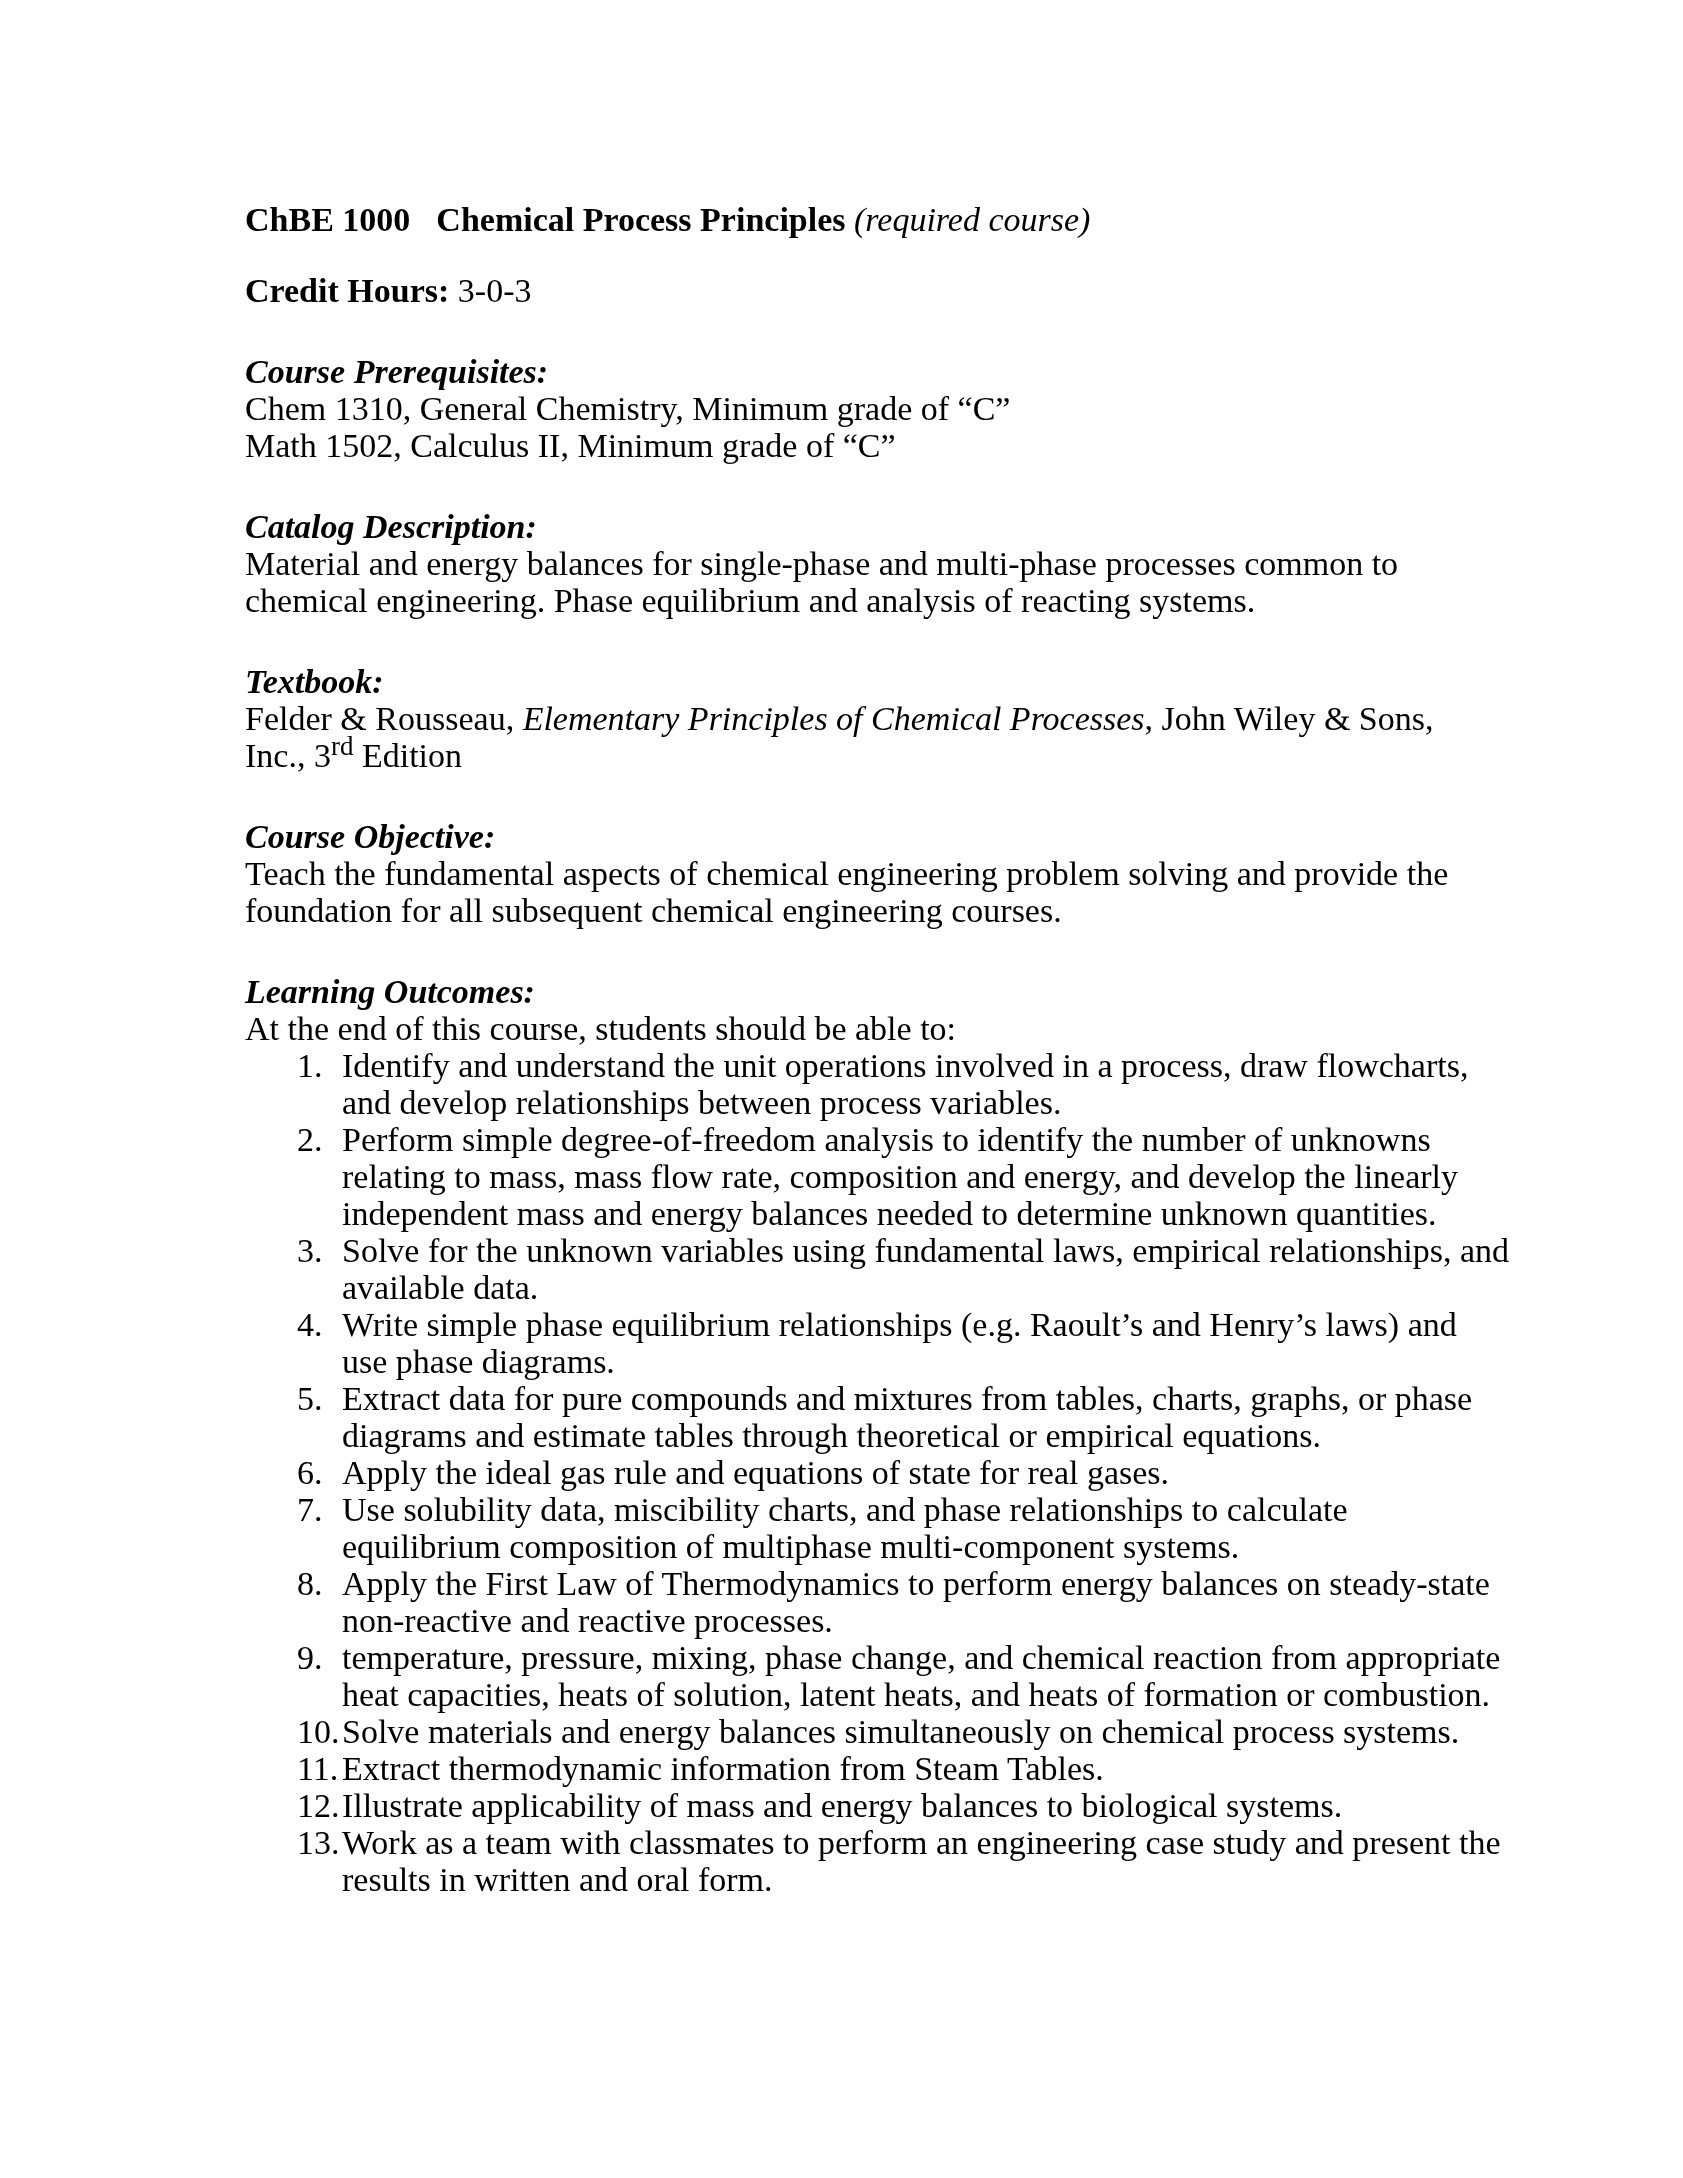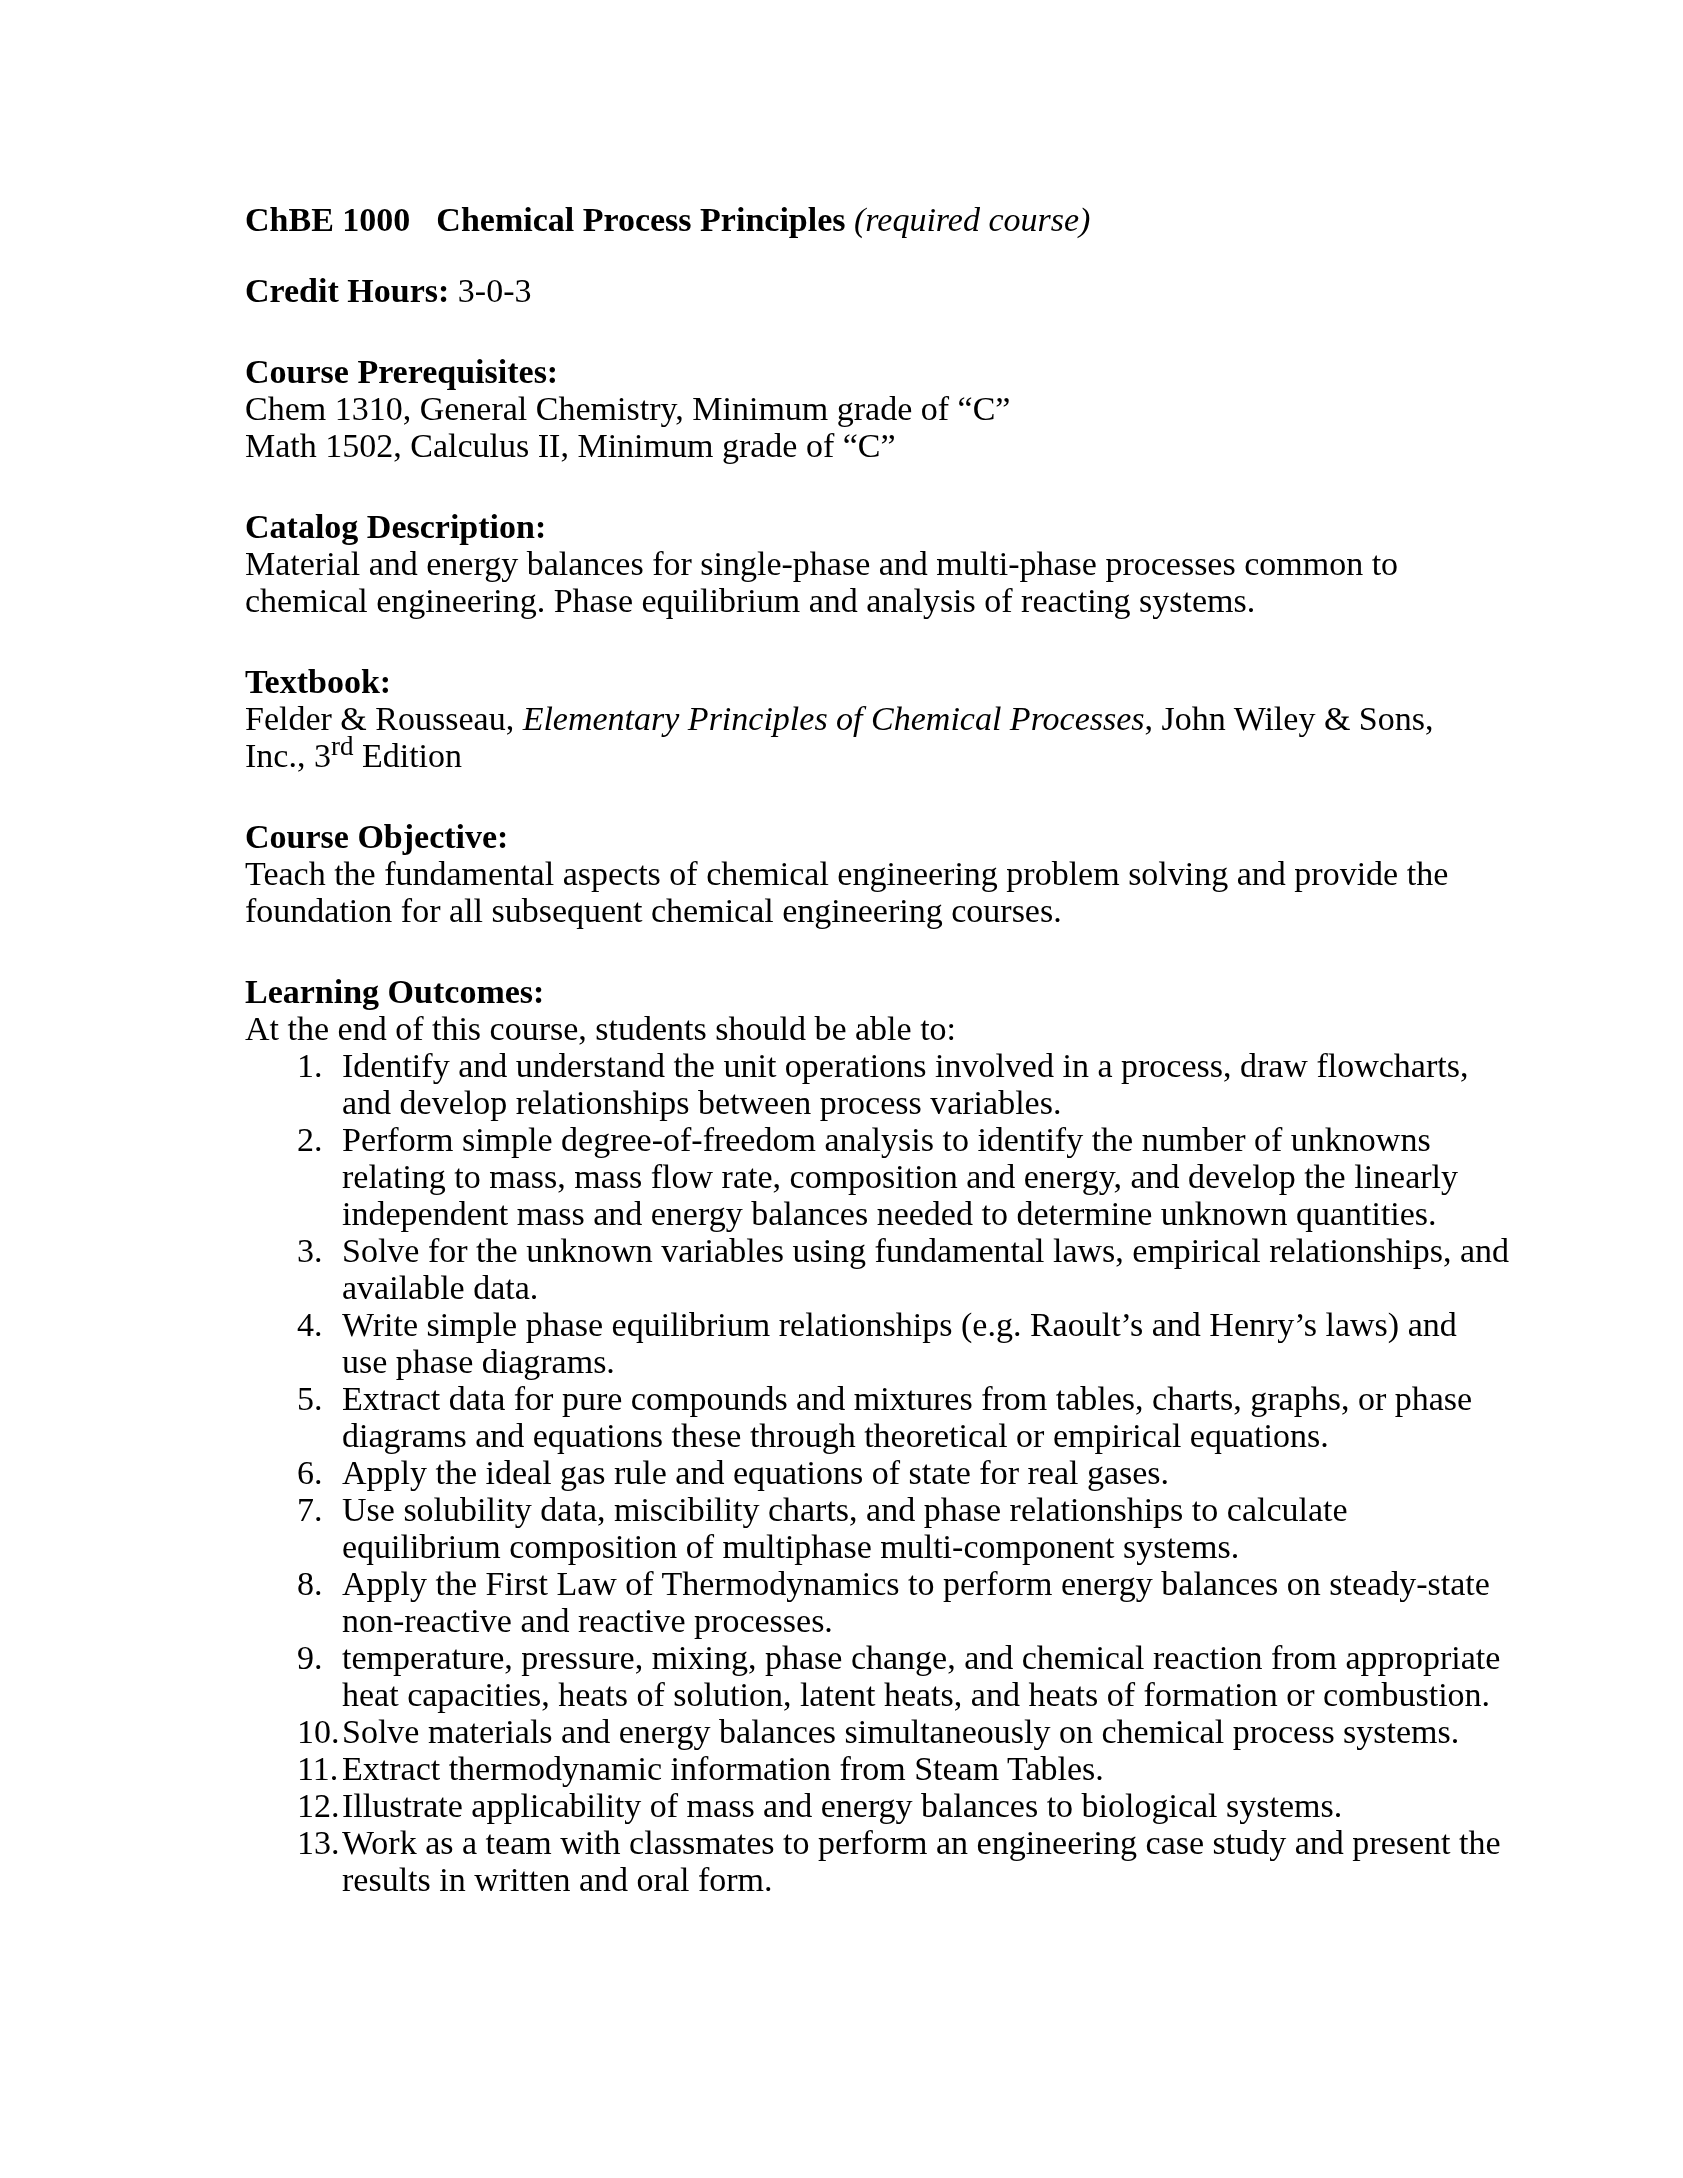--- a/index.html
+++ b/index.html
@@ -23,21 +23,21 @@
     left: 245px;
     top: 201px;
     width: 1194px;
   }
   .bold { font-weight: bold; }
   .italic { font-style: italic; }
   .title-line { white-space: nowrap; }
   .title-gap { display: inline-block; width: 26px; }
   .credit-block { margin-top: 34px; }
   .section { margin-top: 44px; }
-  .heading { font-weight: bold; }
+  .heading { font-weight: bold; font-style: italic; }
   .text-line { white-space: nowrap; }
   sup.ord {
     font-size: 27px;
     line-height: 0;
     vertical-align: super;
   }
   .outcome-item {
     display: flex;
     align-items: flex-start;
   }
@@ -128,21 +128,21 @@
           <span class="outcome-num">4.</span>
           <div class="outcome-lines">
             <div class="text-line">Write simple phase equilibrium relationships (e.g. Raoult’s and Henry’s laws) and</div>
             <div class="text-line">use phase diagrams.</div>
           </div>
         </div>
         <div class="outcome-item">
           <span class="outcome-num">5.</span>
           <div class="outcome-lines">
             <div class="text-line">Extract data for pure compounds and mixtures from tables, charts, graphs, or phase</div>
-            <div class="text-line">diagrams and equations these through theoretical or empirical equations.</div>
+            <div class="text-line">diagrams and estimate tables through theoretical or empirical equations.</div>
           </div>
         </div>
         <div class="outcome-item">
           <span class="outcome-num">6.</span>
           <div class="outcome-lines">
             <div class="text-line">Apply the ideal gas rule and equations of state for real gases.</div>
           </div>
         </div>
         <div class="outcome-item">
           <span class="outcome-num">7.</span>

